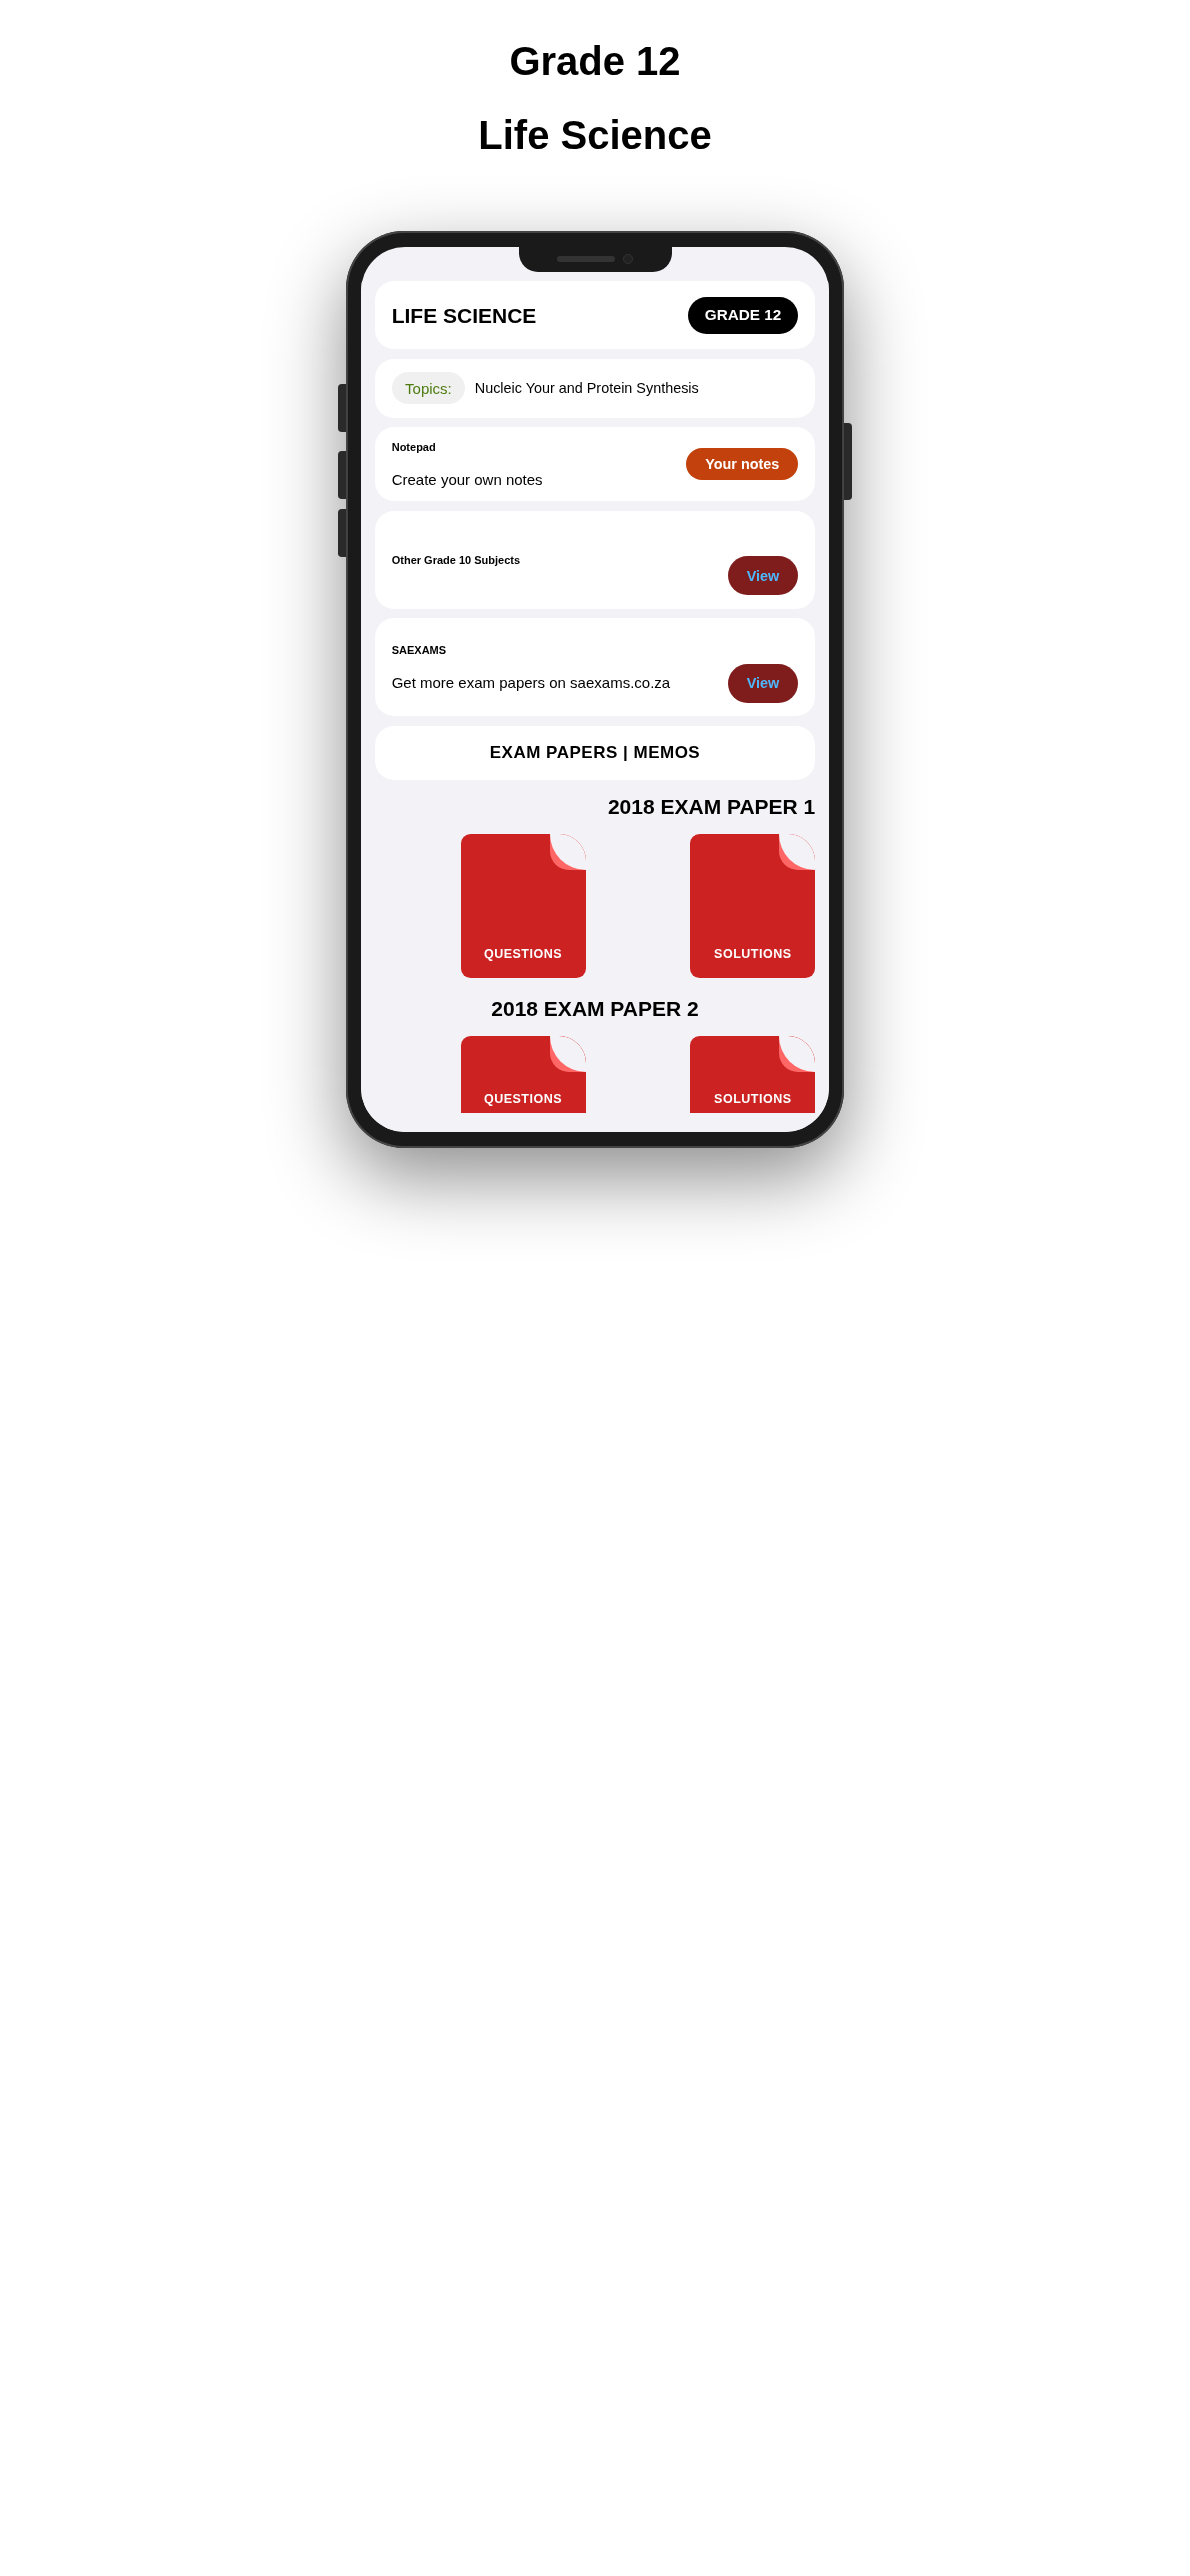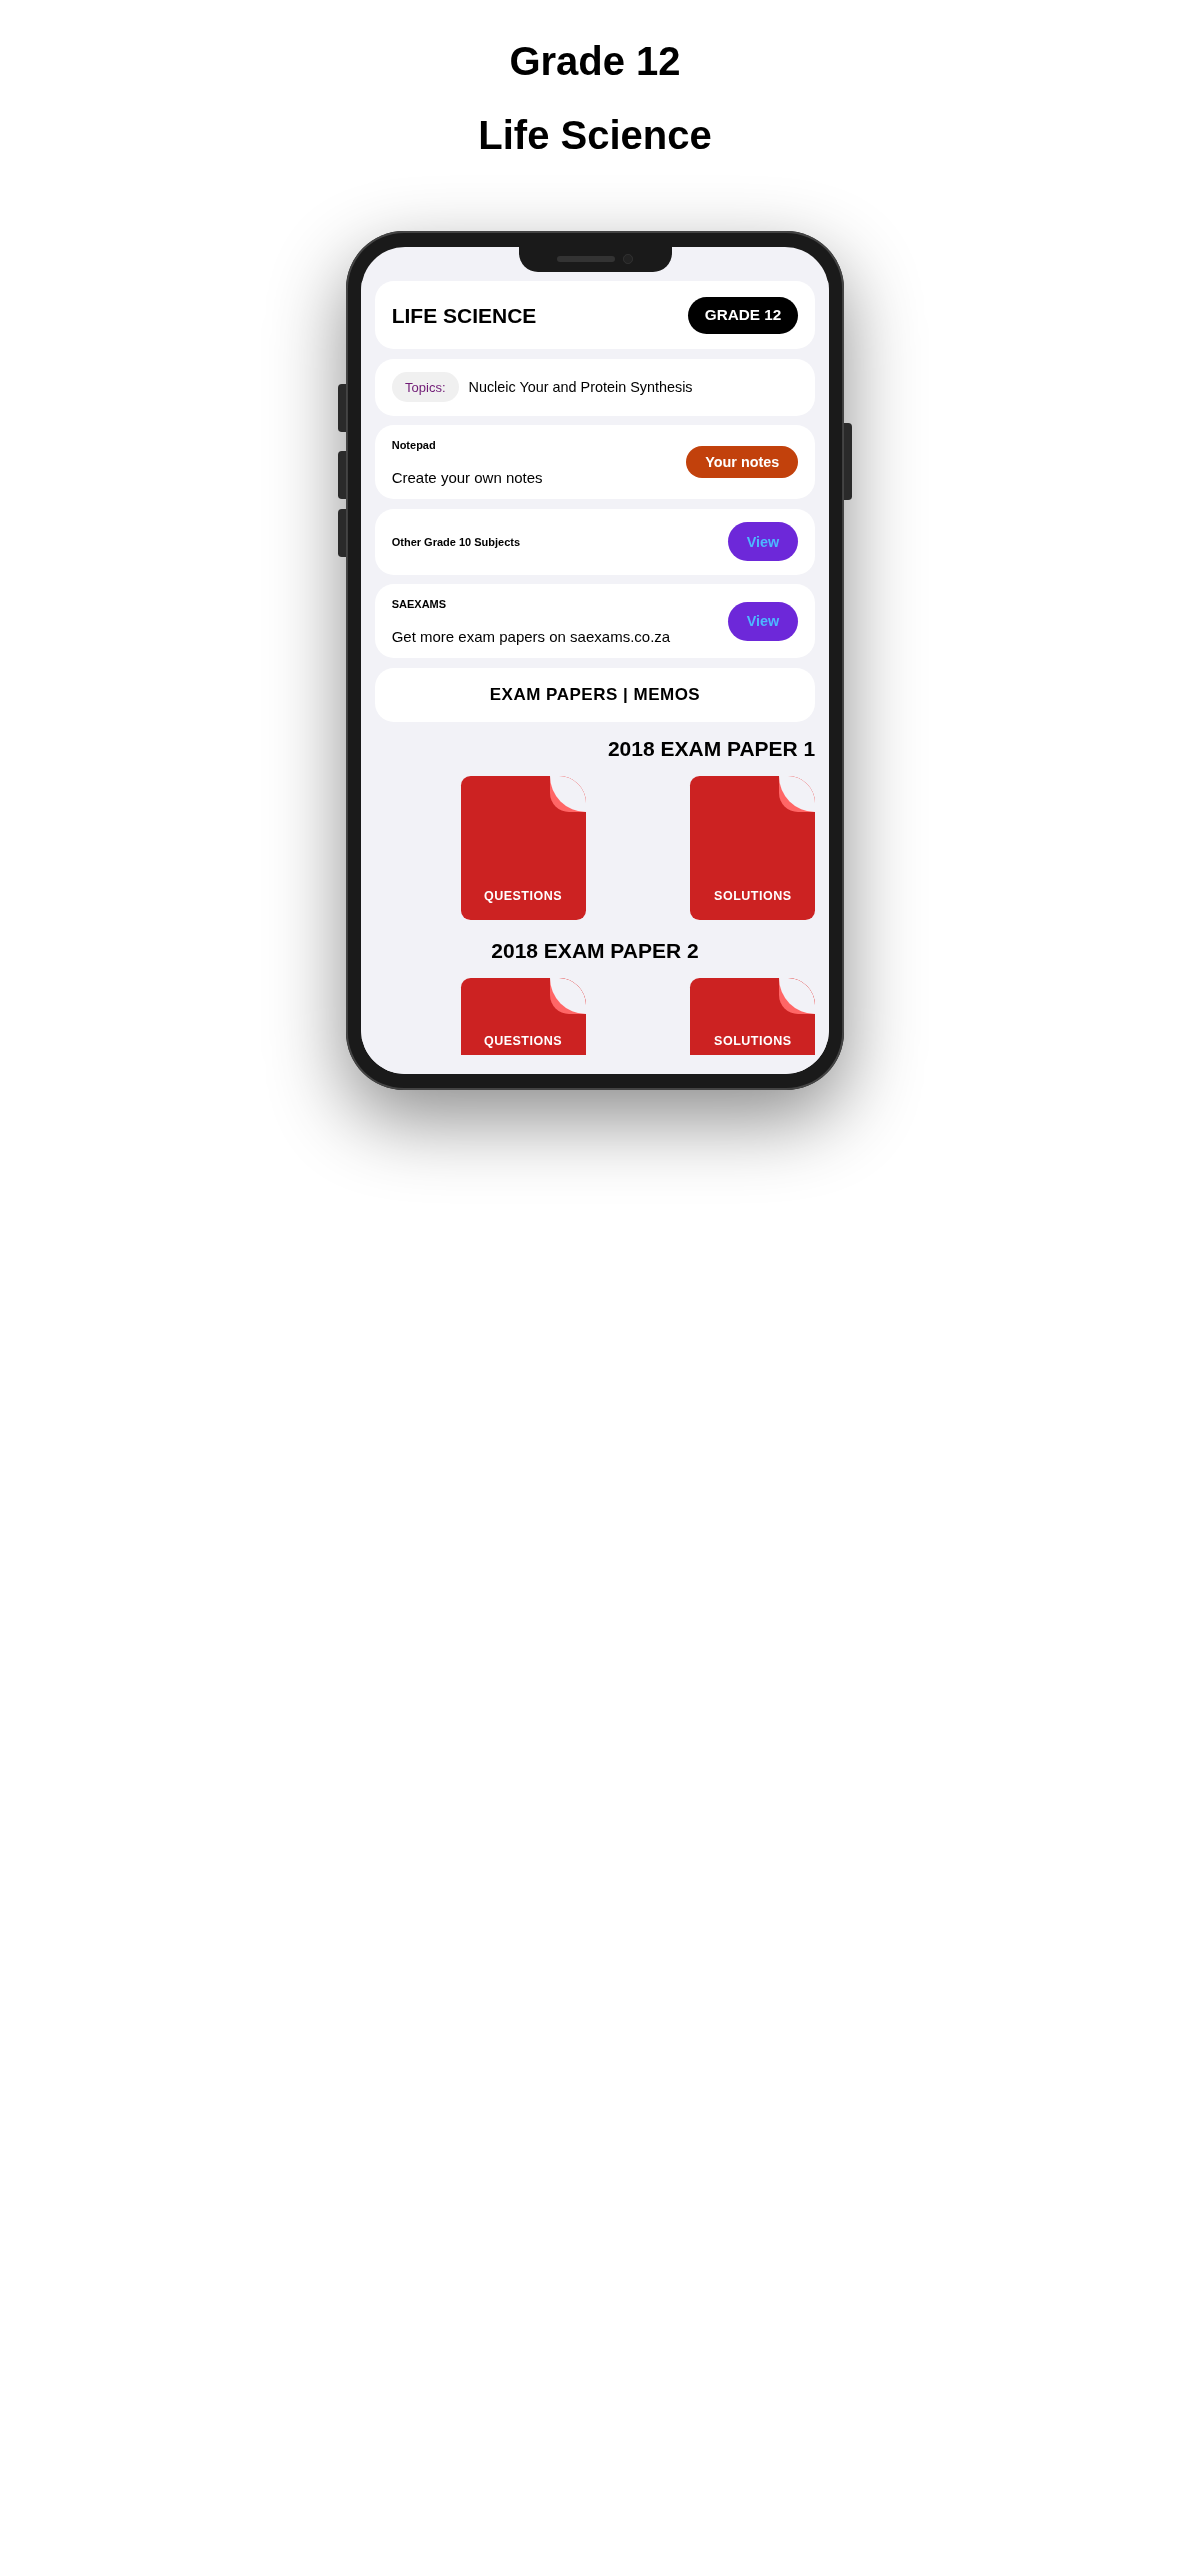--- a/index.html
+++ b/index.html
@@ -188,22 +188,22 @@
       border-radius: 19px;
       padding: 13.4px 17px;
       display: flex;
       align-items: center;
       gap: 9.6px;
     }
     .topics-label {
       background: #f0f0f0;
       border-radius: 19px;
       padding: 7.7px 13.4px;
-      font-size: 13px;
-      color: #701a75;
+      font-size: 15px;
+      color: #4d7c0f;
       white-space: nowrap;
     }
     .topics-value {
       font-size: 14.4px;
       color: #000;
     }
 
     
     .section-card {
       background: #fff;
@@ -230,29 +230,30 @@
       color: #fff;
       border: none;
       border-radius: 29px;
       padding: 8px 19px;
       font-size: 14.4px;
       font-weight: 700;
       cursor: pointer;
       white-space: nowrap;
     }
     .btn-light {
-      background: #6d28d9;
+      background: #7f1d1d;
       color: #4db8ff;
       border: none;
       border-radius: 29px;
       padding: 11.5px 19px;
       font-size: 14.4px;
       font-weight: 600;
       cursor: pointer;
       white-space: nowrap;
+      margin-top: 32px;
     }
 
     
     .exam-papers-btn {
       background: #fff;
       margin: 0 13.4px 15.3px;
       border-radius: 19px;
       padding: 17px;
       text-align: center;
       font-size: 17px;

